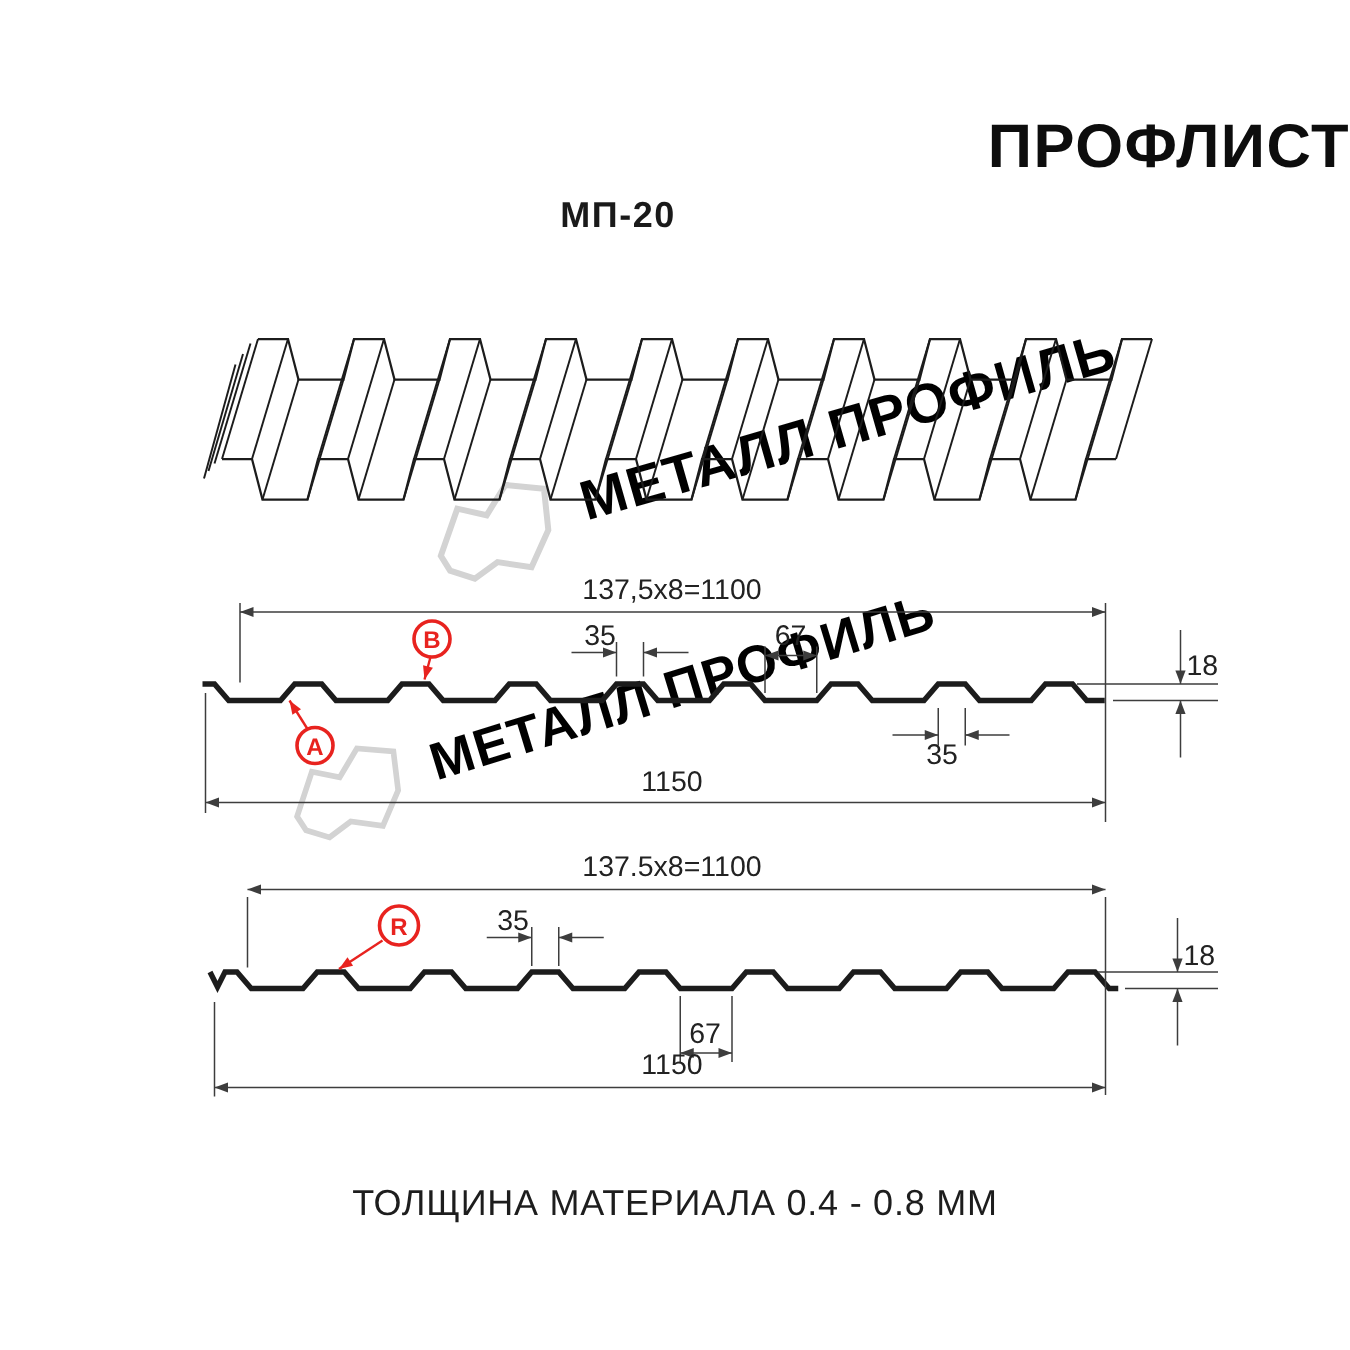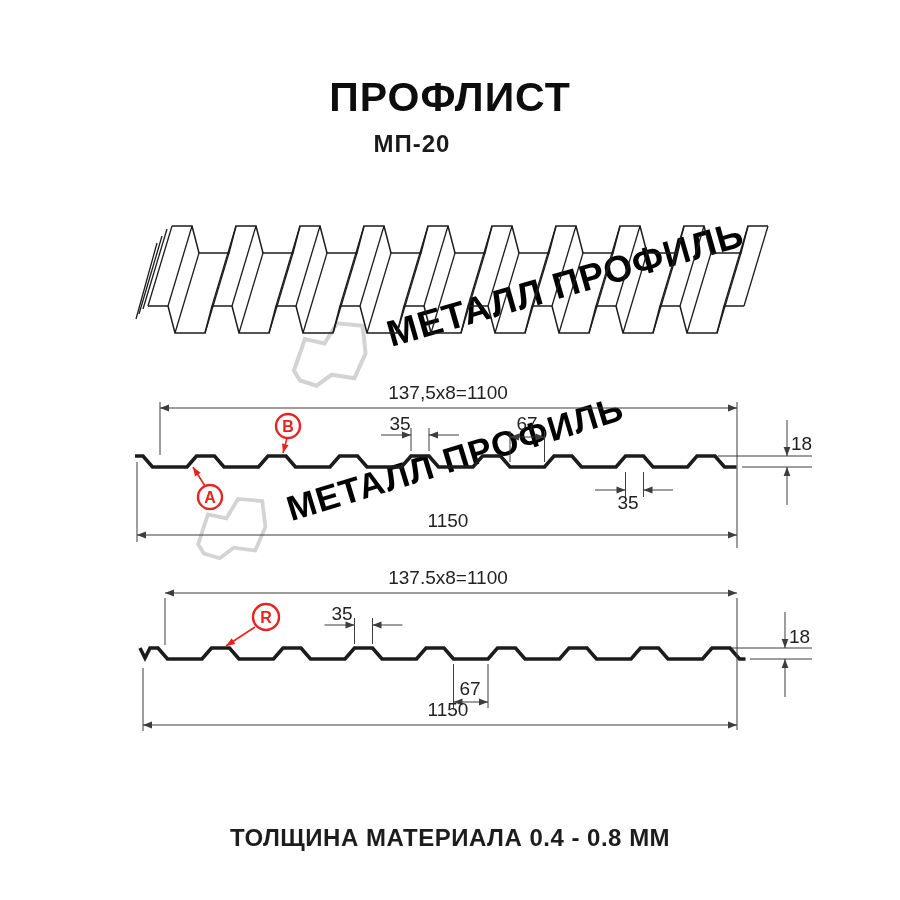--- a/index.html
+++ b/index.html
@@ -1,23 +1,23 @@
 <!DOCTYPE html>
 <html><head>
 <meta charset="utf-8">
 <style>
   html,body{margin:0;padding:0;background:#ffffff;}
   .stage{position:relative;width:900px;height:900px;background:#fff;overflow:hidden;
          font-family:"Liberation Sans",sans-serif;}
-  .title{position:absolute;left:0;top:74px;width:900px;text-align:center;
+  .title{position:absolute;left:0;top:74px;width:900px;text-align:right;
          font-size:41px;font-weight:700;letter-spacing:1px;color:#0d0d0d;}
   .subtitle{position:absolute;left:0;top:130px;width:824px;text-align:center;
          font-size:24px;font-weight:600;letter-spacing:1px;color:#1a1a1a;}
-  .footer-note{position:absolute;left:0;top:824px;width:900px;text-align:center;
-         font-size:24px;font-weight:700;letter-spacing:0.5px;color:#1d1d1d;}
+  .footer-note{position:absolute;left:0;top:789px;width:900px;text-align:center;
+         font-size:24px;font-weight:400;letter-spacing:0.5px;color:#1d1d1d;}
   .wm{position:absolute;display:flex;align-items:flex-start;z-index:1;transform-origin:left center;}
   .wm .wm-text{font-weight:700;letter-spacing:1px;white-space:nowrap;}
   .wm1{left:286px;top:336px;transform:rotate(-16deg);}
   .wm1 .wm-text{font-size:37px;margin:8px 0 0 12px;}
   .wm2{left:190px;top:512px;transform:rotate(-17deg);}
   .wm2 .wm-text{font-size:35px;margin:8px 0 0 12px;}
   svg.draw{position:absolute;left:0;top:0;z-index:2;}
   .dimtxt{font-size:19px;fill:#222;}
   .marktxt{font-size:16px;font-weight:700;}
 </style>

